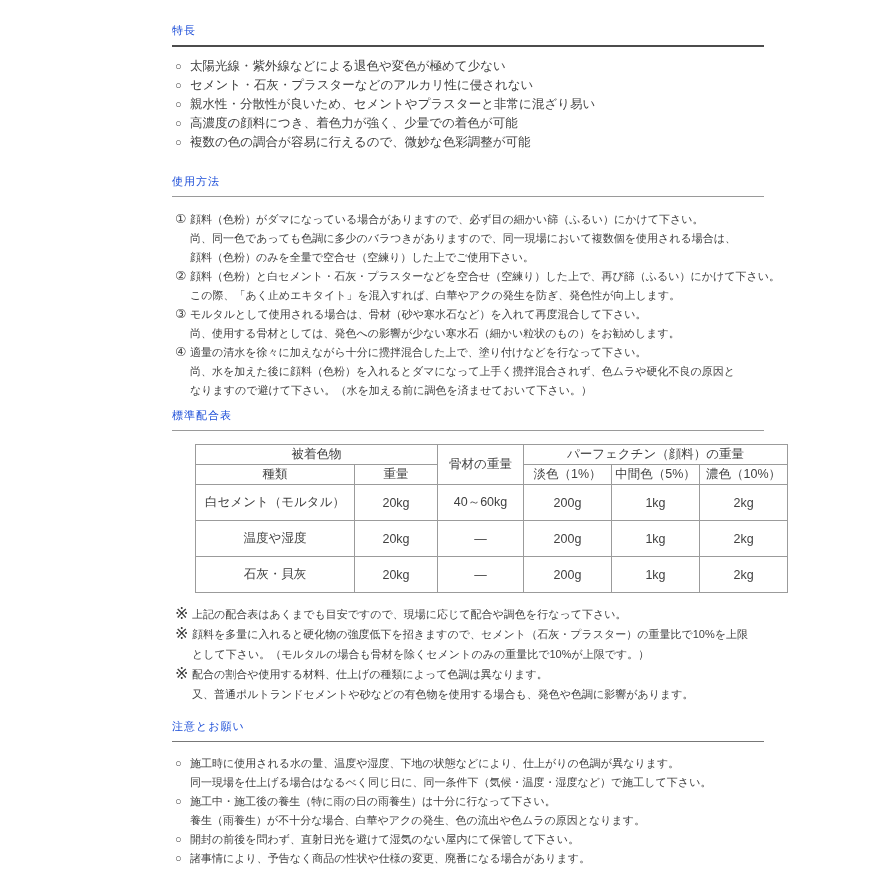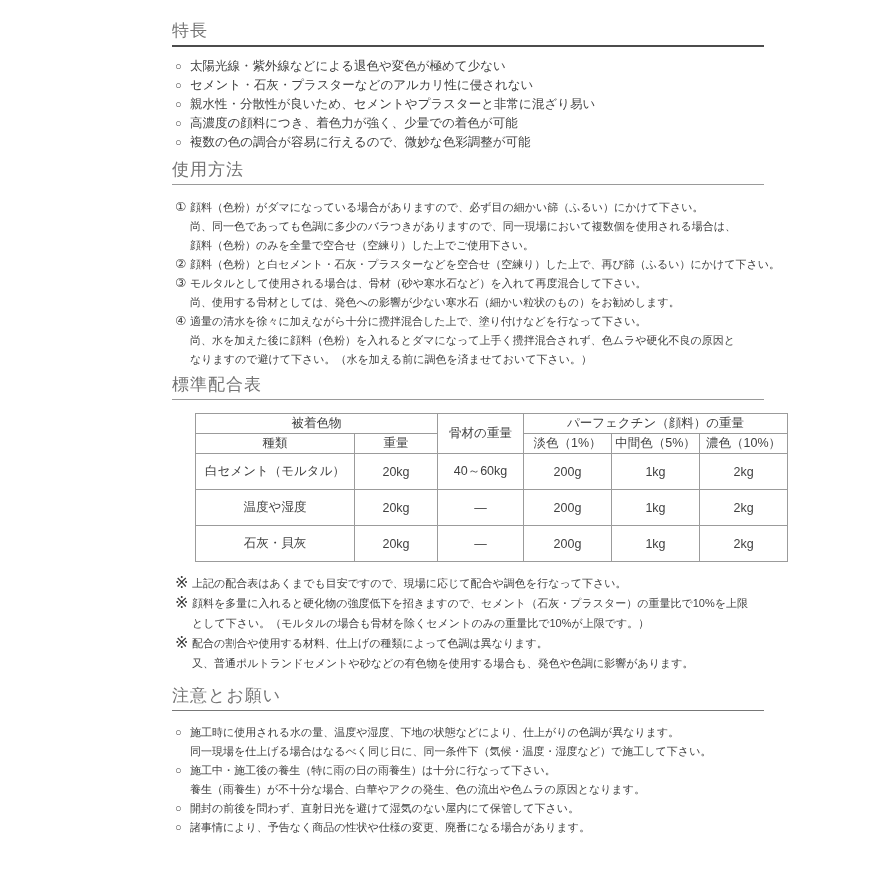--- a/index.html
+++ b/index.html
@@ -12,24 +12,24 @@
   }
   .page{
     position:relative;
     width:592px;
     margin:0 0 0 172px;
     padding-top:22px;
     box-sizing:border-box;
   }
   .sec-title{
     margin:0;
-    font-size:17px;
+    font-size:11px;
     line-height:17px;
     font-weight:normal;
-    color:#737373;
+    color:#1d4ed8;
     padding-bottom:6px;
     letter-spacing:1px;
   }
   .rule-dark{border-bottom:2px solid #4c4c4c;}
   .rule-light{border-bottom:1.5px solid #9a9a9a;}
   .rule-mid{border-bottom:1.5px solid #777777;}
 
   .blist{list-style:none;margin:10px 0 0 0;padding:0;}
   .blist li{
     display:flex;
@@ -40,21 +40,21 @@
   .mk{
     flex:0 0 18px;
     width:18px;
     padding-left:3px;
     box-sizing:border-box;
   }
   .mk-circle{font-size:11px;}
   .lines{flex:1 1 auto;}
   .lines > div{white-space:nowrap;line-height:19px;font-size:11px;}
 
-  .sec-usage .sec-title{margin-top:9px;}
+  .sec-usage .sec-title{margin-top:21px;}
   .nlist{list-style:none;margin:13px 0 0 0;padding:0;}
   .nlist li{display:flex;}
 
   .sec-mixing .sec-title{margin-top:7px;}
   table.mix{
     margin-top:13px;
     border-collapse:collapse;
     table-layout:fixed;
     width:592px;
     border:1.6px solid #565656;
@@ -119,20 +119,21 @@
         <div class="lines">
           <div>顔料（色粉）がダマになっている場合がありますので、必ず目の細かい篩（ふるい）にかけて下さい。</div>
           <div>尚、同一色であっても色調に多少のバラつきがありますので、同一現場において複数個を使用される場合は、</div>
           <div>顔料（色粉）のみを全量で空合せ（空練り）した上でご使用下さい。</div>
         </div>
       </li>
       <li>
         <span class="mk">②</span>
         <div class="lines">
           <div>顔料（色粉）と白セメント・石灰・プラスターなどを空合せ（空練り）した上で、再び篩（ふるい）にかけて下さい。</div>
+          <div>この際、「あく止めエキタイト」を混入すれば、白華やアクの発生を防ぎ、発色性が向上します。</div>
         </div>
       </li>
       <li>
         <span class="mk">③</span>
         <div class="lines">
           <div>モルタルとして使用される場合は、骨材（砂や寒水石など）を入れて再度混合して下さい。</div>
           <div>尚、使用する骨材としては、発色への影響が少ない寒水石（細かい粒状のもの）をお勧めします。</div>
         </div>
       </li>
       <li>

